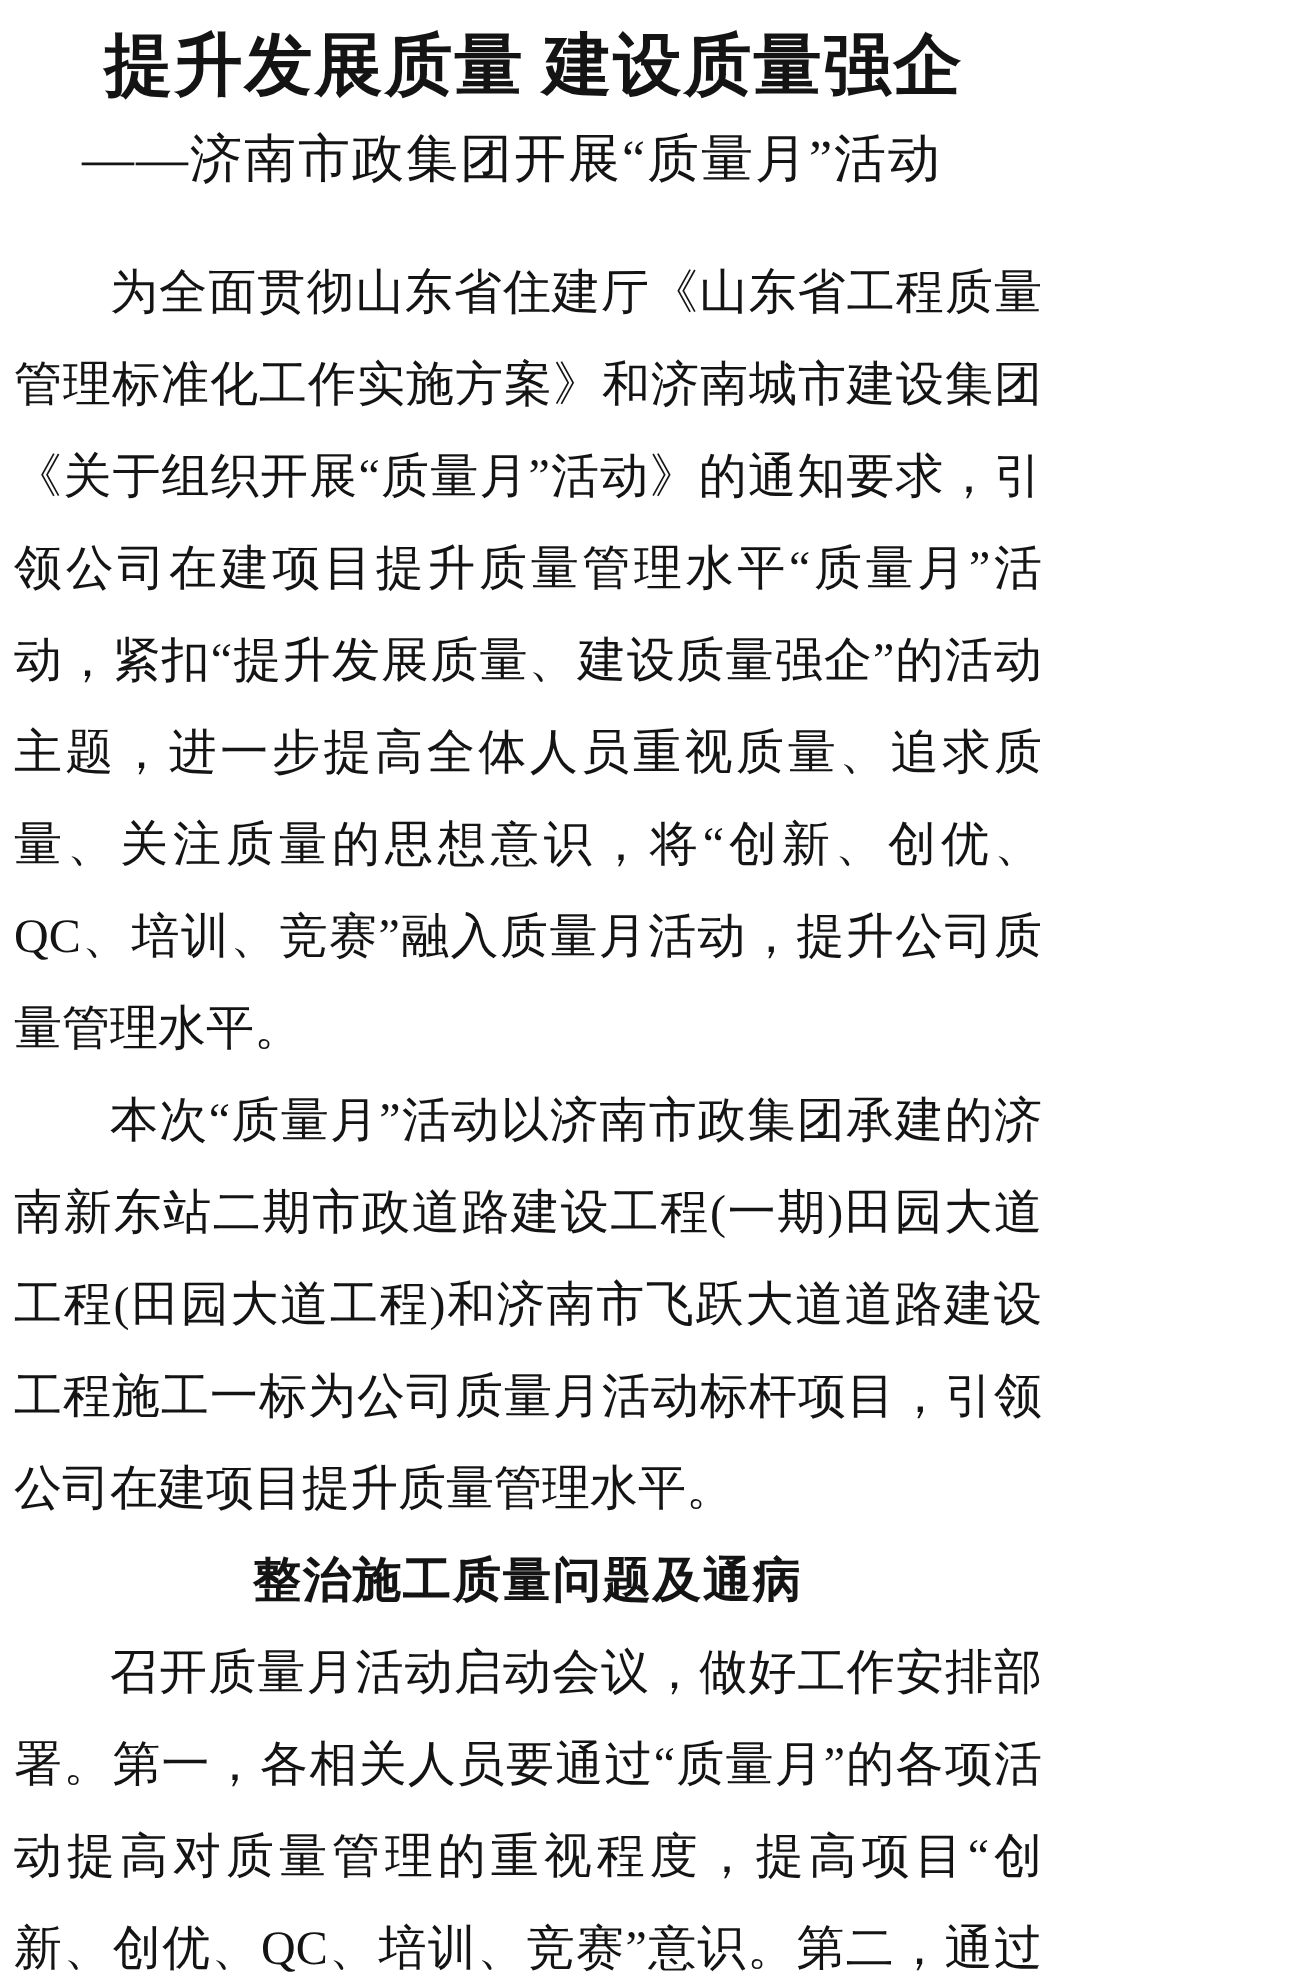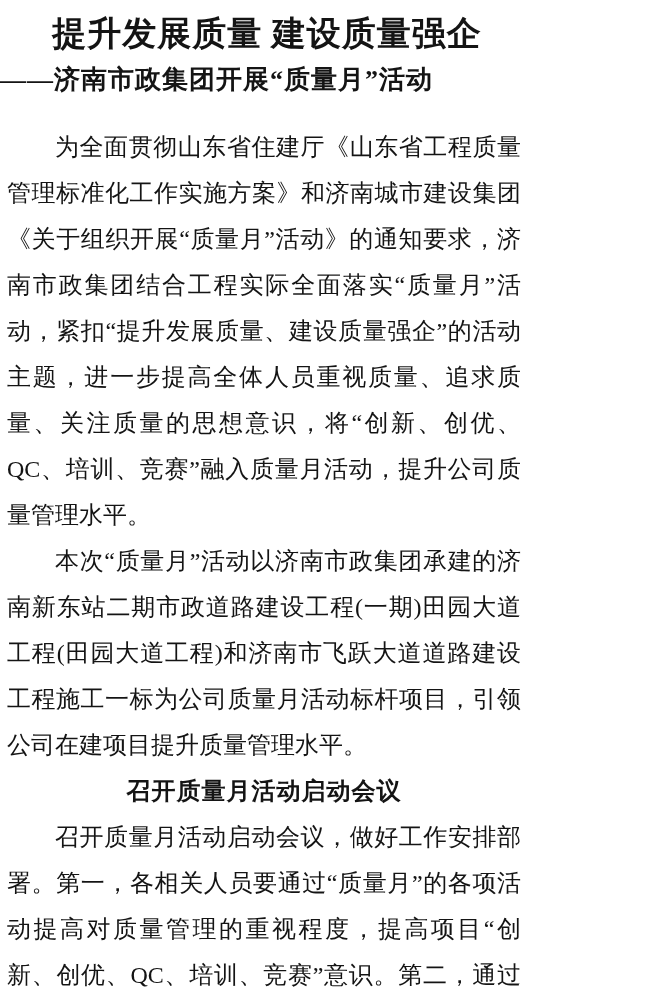--- a/index.html
+++ b/index.html
@@ -28,23 +28,23 @@
     font-weight: bold;
     line-height: 44px;
     text-align: center;
     letter-spacing: 1px;
     white-space: nowrap;
   }
   .doc-subtitle {
     margin: 6px 22px 0 0;
     font-family: "Liberation Serif", "DejaVu Serif", serif;
     font-size: 26px;
-    font-weight: bold;
+    font-weight: normal;
     line-height: 36px;
-    text-align: left;
+    text-align: center;
     letter-spacing: 1px;
     white-space: nowrap;
   }
   .doc-body {
     box-sizing: border-box;
     margin-top: 26px;
     padding: 0 13px 0 7px;
     font-family: "Liberation Serif", "DejaVu Serif", serif;
     font-size: 24px;
     line-height: 46px;
@@ -71,21 +71,21 @@
 </style>
 </head>
 <body>
 
 <div class="page">
   <h1 class="doc-title">提升发展质量 建设质量强企</h1>
 
   <div class="doc-subtitle">——济南市政集团开展“质量月”活动</div>
 
   <div class="doc-body">
-    <p class="body-para">为全面贯彻山东省住建厅《山东省工程质量管理标准化工作实施方案》和济南城市建设集团《关于组织开展“质量月”活动》的通知要求，济南市政集团结合工程实际全面落实“质量月”活动，紧扣“提升发展质量、建设质量强企”的活动主题，进一步提高全体人员重视质量、追求质量、关注质量的思想意识，将“创新、创优、QC、培训、竞赛”融入质量月活动，提升公司质量管理水平。</p>
+    <p class="body-para">为全面贯彻山东省住建厅《山东省工程质量管理标准化工作实施方案》和济南城市建设集团《关于组织开展“质量月”活动》的通知要求，引领公司在建项目提升质量管理水平“质量月”活动，紧扣“提升发展质量、建设质量强企”的活动主题，进一步提高全体人员重视质量、追求质量、关注质量的思想意识，将“创新、创优、QC、培训、竞赛”融入质量月活动，提升公司质量管理水平。</p>
 
     <p class="body-para">本次“质量月”活动以济南市政集团承建的济南新东站二期市政道路建设工程(一期)田园大道工程(田园大道工程)和济南市飞跃大道道路建设工程施工一标为公司质量月活动标杆项目，引领公司在建项目提升质量管理水平。</p>
 
-    <h2 class="section-heading">召开质量月活动启动会议</h2>
+    <h2 class="section-heading">整治施工质量问题及通病</h2>
 
     <p class="body-para">召开质量月活动启动会议，做好工作安排部署。第一，各相关人员要通过“质量月”的各项活动提高对质量管理的重视程度，提高项目“创新、创优、QC、培训、竞赛”意识。第二，通过质量回头看及自查自纠，整治施工质量问题及通病；通过加强质量练兵及比武活动，提升质量管理热情；通过质量创新、工程创优活动，在管理方法上提升项目管理水平；通过QC、工法、四新技术应用等创新活动，提升企业科</p>
   </div>
 </div>
 
 </body></html>

